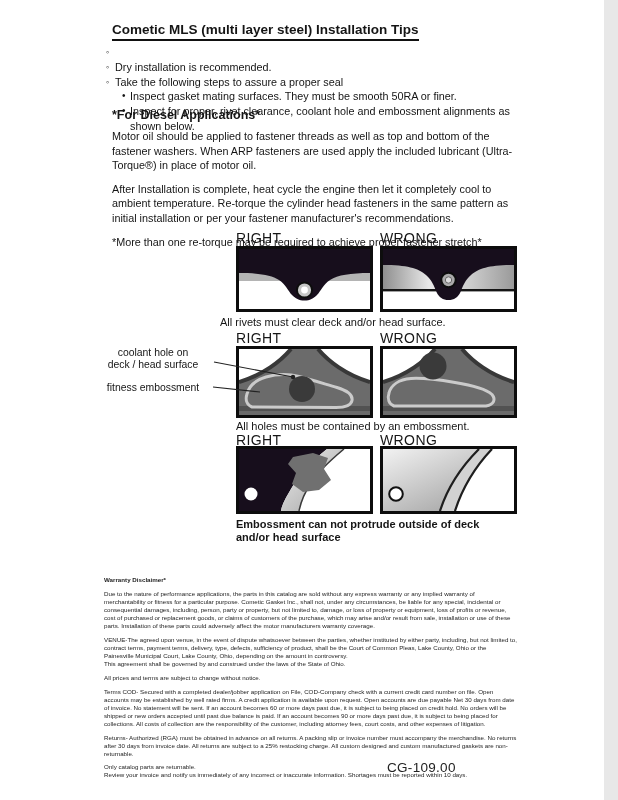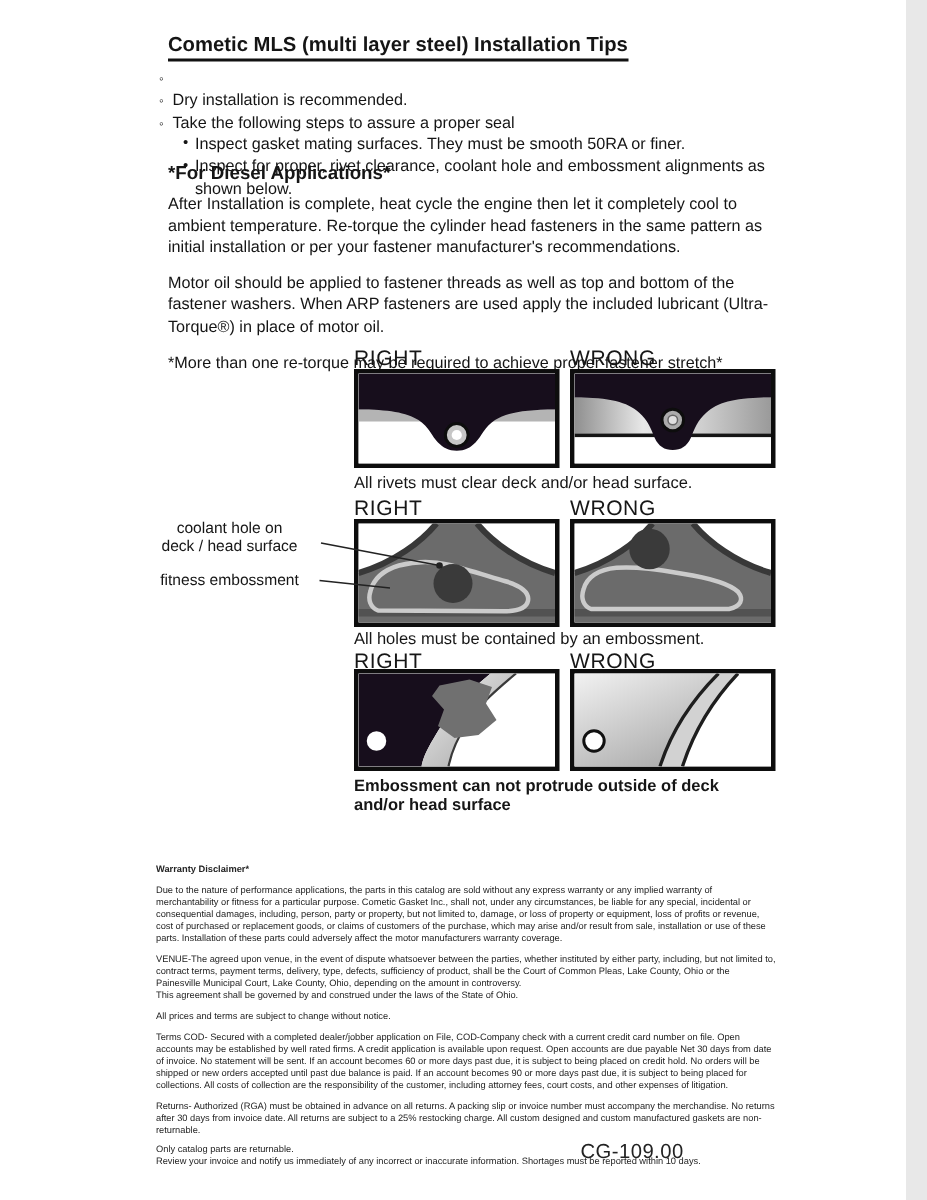--- a/index.html
+++ b/index.html
@@ -78,22 +78,22 @@
       <span>Inspect gasket mating surfaces.  They must be smooth 50RA or finer.</span>
     </div>
     <div class="b-row b-sub">
       <span class="mk">•</span>
       <span>Inspect for proper, rivet clearance, coolant hole and embossment alignments as shown below.</span>
     </div>
   </div>
 
   <div class="abs diesel">
     <h2>*For Diesel Applications*</h2>
+    <p>Motor oil should be applied to fastener threads as well as top and bottom of the fastener washers. When ARP fasteners are used apply the included lubricant (Ultra-Torque®) in place of motor oil.</p>
     <p>After Installation is complete, heat cycle the engine then let it completely cool to ambient temperature. Re-torque the cylinder head fasteners in the same pattern as initial installation or per your fastener manufacturer's recommendations.</p>
-    <p>Motor oil should be applied to fastener threads as well as top and bottom of the fastener washers. When ARP fasteners are used apply the included lubricant (Ultra-Torque®) in place of motor oil.</p>
     <p>*More than one re-torque may be required to achieve proper fastener stretch*</p>
   </div>
 
   <div class="abs dlabel" style="left:236px;top:230px;">RIGHT</div>
   <div class="abs dlabel" style="left:380px;top:230px;">WRONG</div>
 
   <div class="abs dbox" style="left:236px;top:246px;height:66px;">
     <svg width="131" height="60" viewBox="0 0 131 60">
       <rect x="0" y="0" width="131" height="60" fill="#ffffff"></rect>
       <rect x="0" y="24" width="131" height="8" fill="#b4b4b4"></rect>
@@ -113,21 +113,21 @@
         </linearGradient>
       </defs>
       <rect x="0" y="0" width="131" height="60" fill="#ffffff"></rect>
       <rect x="0" y="16" width="131" height="24" fill="url(#gBand1)"></rect>
       <rect x="0" y="40" width="131" height="2.4" fill="#151515"></rect>
       <path d="M0,0 H131 V16 C107,16 96,19 88,26 C82,31 80,37 77.5,43 C75,48.5 71,51 65.5,51 C60,51 56,48.5 53.5,43 C51,37 49,31 43,26 C35,19 24,16 0,16 Z" fill="#170e1c"></path>
       <circle cx="65.5" cy="31" r="7.2" fill="#ababab" stroke="#0d0d0d" stroke-width="2"></circle>
       <circle cx="65.5" cy="31" r="3.2" fill="#dedede" stroke="#666666" stroke-width="1"></circle>
     </svg>
   </div>
-  <div class="abs dcap" style="left:236px;top:316px;">All rivets must clear deck and/or head surface.</div>
+  <div class="abs dcap" style="left:220px;top:316px;">All rivets must clear deck and/or head surface.</div>
 
   <div class="abs dlabel" style="left:236px;top:330px;">RIGHT</div>
   <div class="abs dlabel" style="left:380px;top:330px;">WRONG</div>
 
   <div class="abs ann prewrap" style="top:347px;">coolant hole on
 deck / head surface</div>
   <div class="abs ann" style="top:382px;">fitness embossment</div>
 
   <div class="abs dbox" style="left:236px;top:346px;height:72px;">
     <svg width="131" height="66" viewBox="0 0 131 66">

